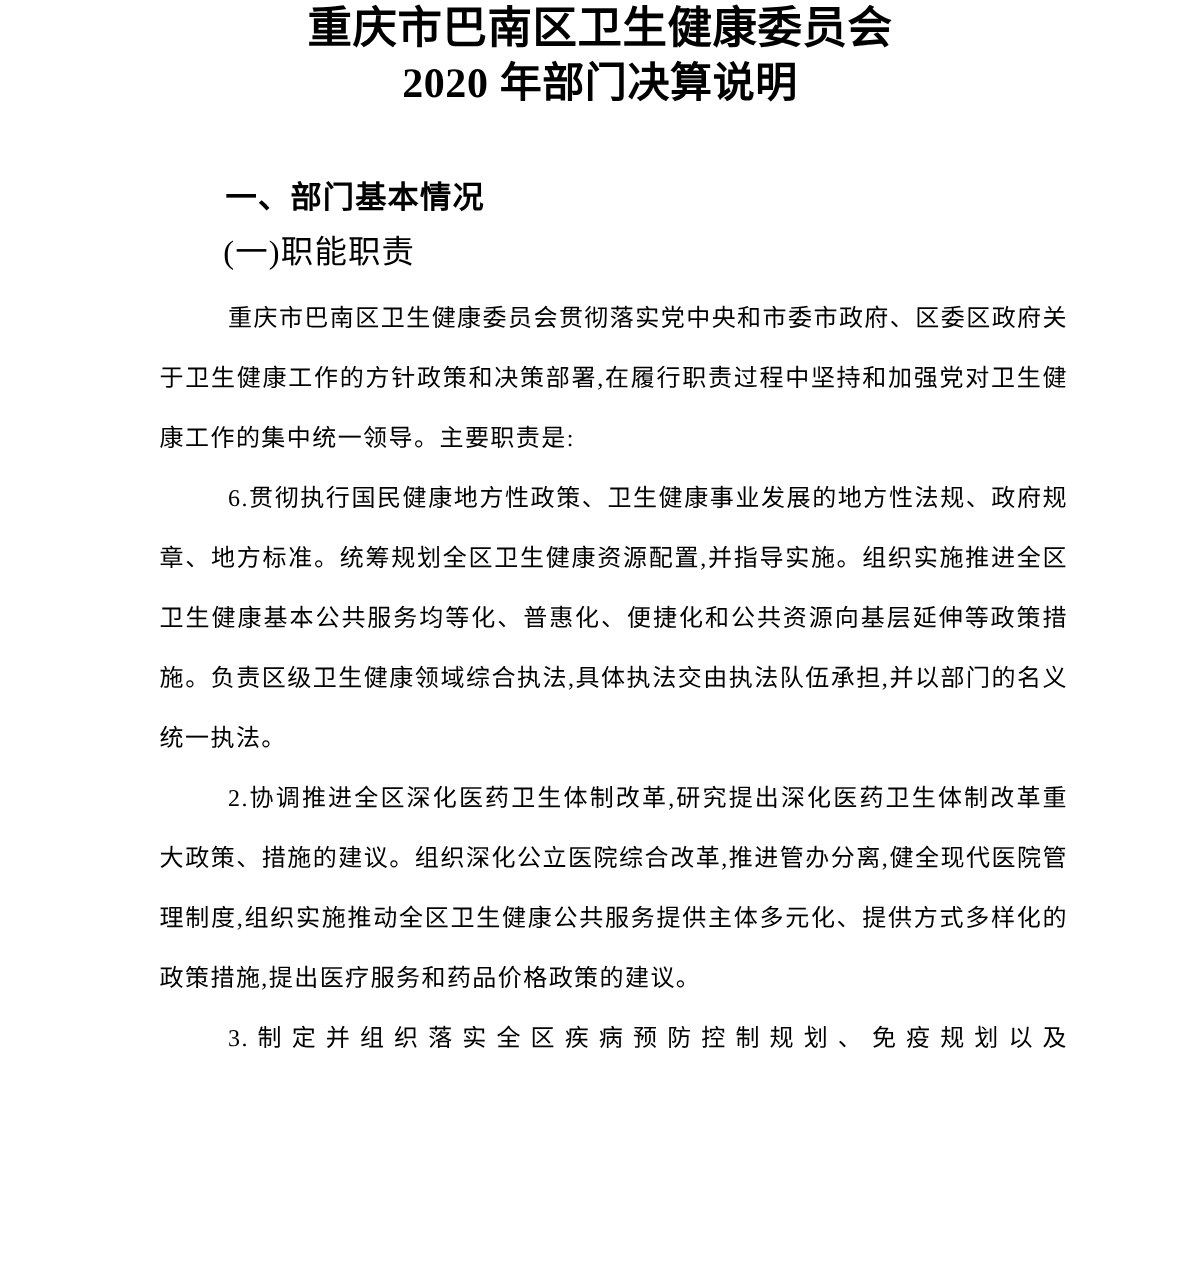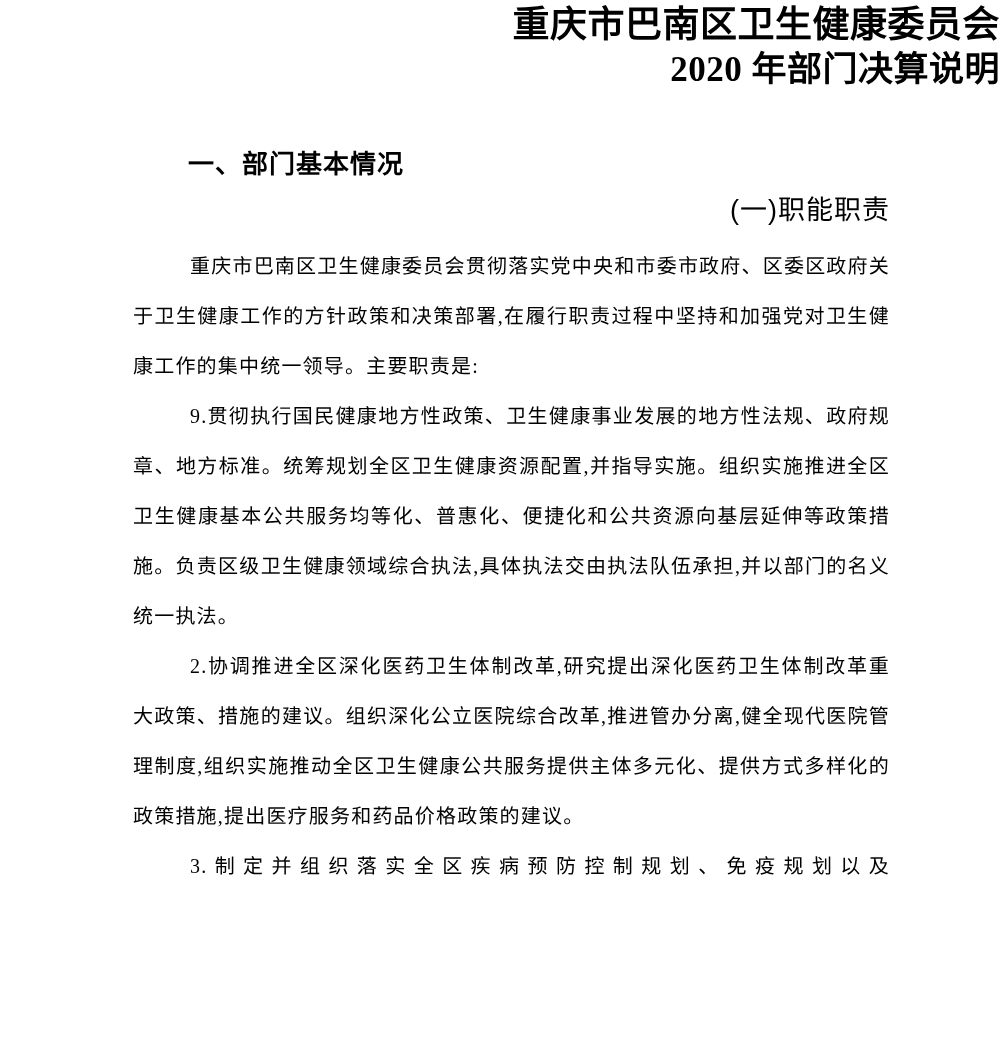--- a/index.html
+++ b/index.html
@@ -17,21 +17,21 @@
     width: 1000px;
     height: 1052px;
     margin: 0 auto;
     background: var(--bg-color);
     color: var(--text-color);
     overflow: hidden;
   }
   
   .doc-title {
     padding-top: 2px;
-    text-align: right;
+    text-align: center;
     font-family: "Liberation Serif", serif;
     font-weight: bold;
   }
   .title-line1 {
     font-size: 37px;
     line-height: 46px;
     letter-spacing: 0.5px;
   }
   .title-line2 {
     font-size: 35px;
@@ -46,28 +46,27 @@
   .section-heading {
     font-family: "Liberation Sans", sans-serif;
     font-size: 26px;
     font-weight: bold;
     line-height: 40px;
     margin: 52px 0 0 0;
     padding-left: 55px;
     letter-spacing: 1px;
   }
   .sub-heading {
-    font-family: Liberation Sans, sans-serif;
+    font-family: Liberation Serif, serif;
     font-size: 27px;
     font-weight: normal;
     line-height: 42px;
     margin: 5px 0 0 0;
     padding-left: 53px;
     letter-spacing: 1px;
-    text-align: right;
   }
   .para {
     font-size: 20px;
     line-height: 50px;
     margin: 0;
     text-align: justify;
     text-justify: inter-ideograph;
     text-indent: 57px;
     letter-spacing: 1.2px;
     word-break: break-all;
@@ -89,21 +88,21 @@
   </header>
 
   <main class="doc-body">
 
     <h2 class="section-heading">一、部门基本情况</h2>
 
     <h3 class="sub-heading">(一)职能职责</h3>
 
     <p class="para para-first">重庆市巴南区卫生健康委员会贯彻落实党中央和市委市政府、区委区政府关于卫生健康工作的方针政策和决策部署,在履行职责过程中坚持和加强党对卫生健康工作的集中统一领导。主要职责是:</p>
 
-    <p class="para">9.贯彻执行国民健康地方性政策、卫生健康事业发展的地方性法规、政府规章、地方标准。统筹规划全区卫生健康资源配置,并指导实施。组织实施推进全区卫生健康基本公共服务均等化、普惠化、便捷化和公共资源向基层延伸等政策措施。负责区级卫生健康领域综合执法,具体执法交由执法队伍承担,并以部门的名义统一执法。</p>
+    <p class="para">6.贯彻执行国民健康地方性政策、卫生健康事业发展的地方性法规、政府规章、地方标准。统筹规划全区卫生健康资源配置,并指导实施。组织实施推进全区卫生健康基本公共服务均等化、普惠化、便捷化和公共资源向基层延伸等政策措施。负责区级卫生健康领域综合执法,具体执法交由执法队伍承担,并以部门的名义统一执法。</p>
 
     <p class="para">2.协调推进全区深化医药卫生体制改革,研究提出深化医药卫生体制改革重大政策、措施的建议。组织深化公立医院综合改革,推进管办分离,健全现代医院管理制度,组织实施推动全区卫生健康公共服务提供主体多元化、提供方式多样化的政策措施,提出医疗服务和药品价格政策的建议。</p>
 
     <p class="para para-truncated">3.制定并组织落实全区疾病预防控制规划、免疫规划以及</p>
 
   </main>
 
 </div>
 
 </body></html>

